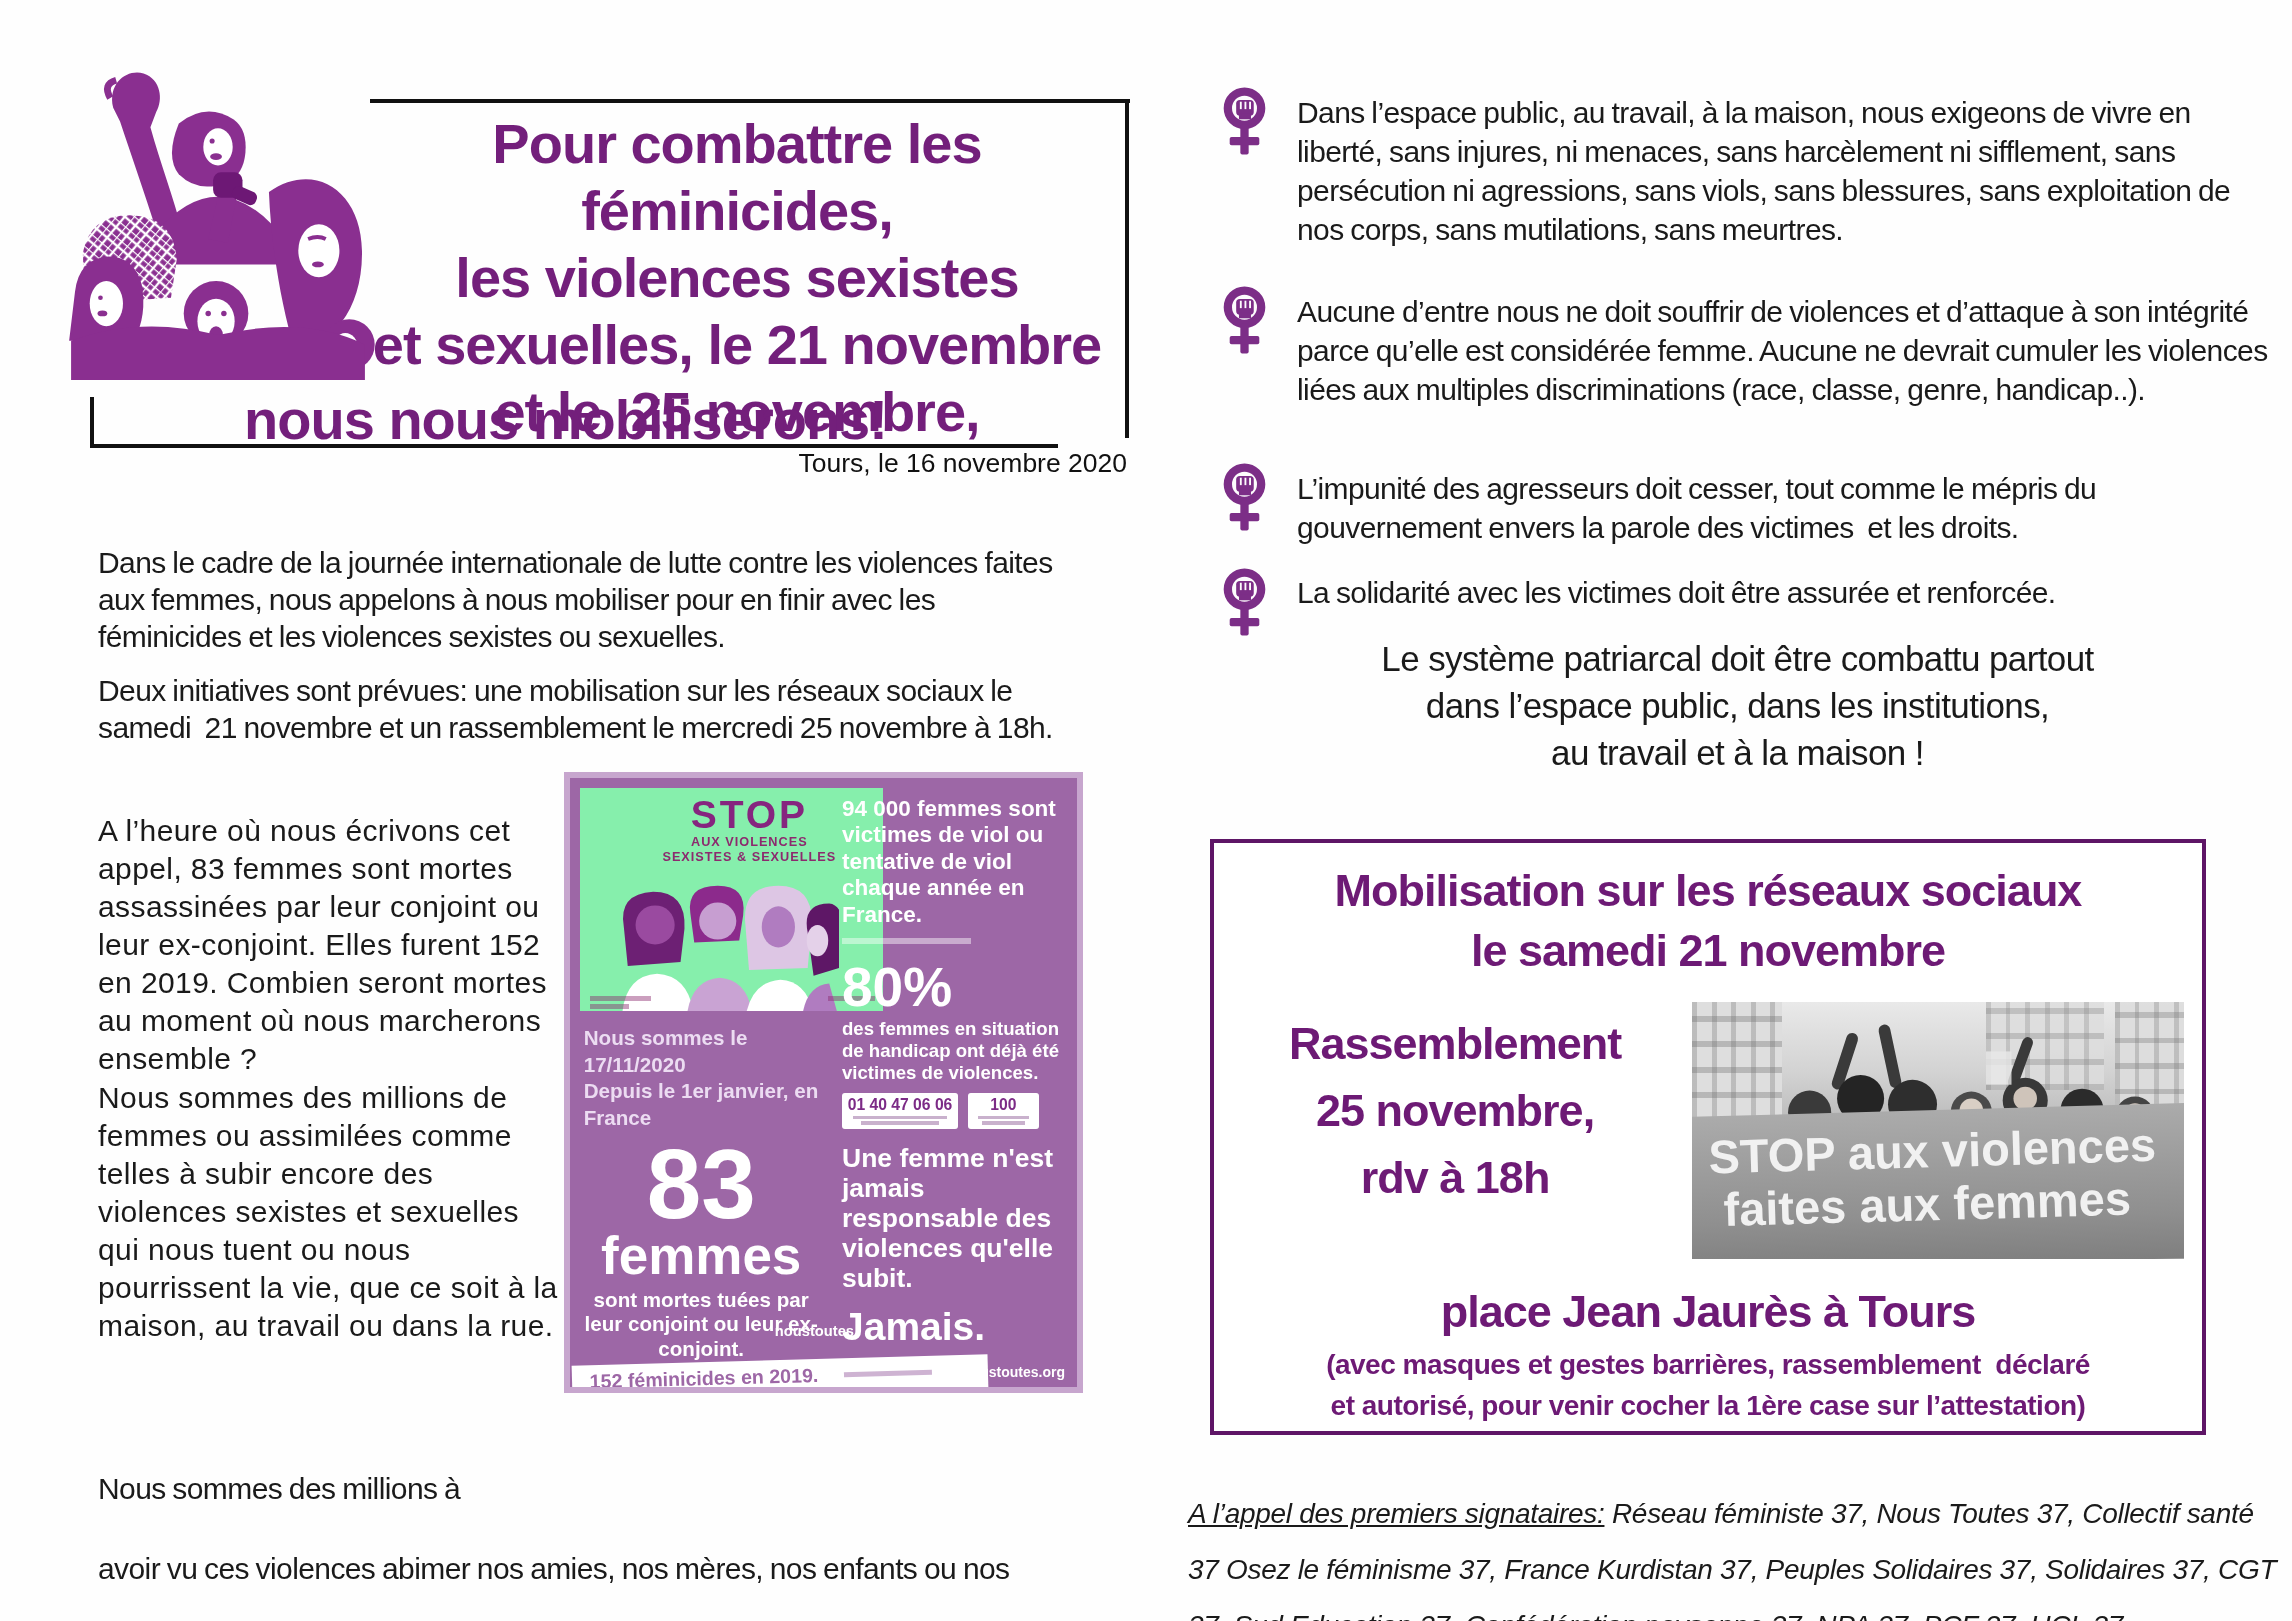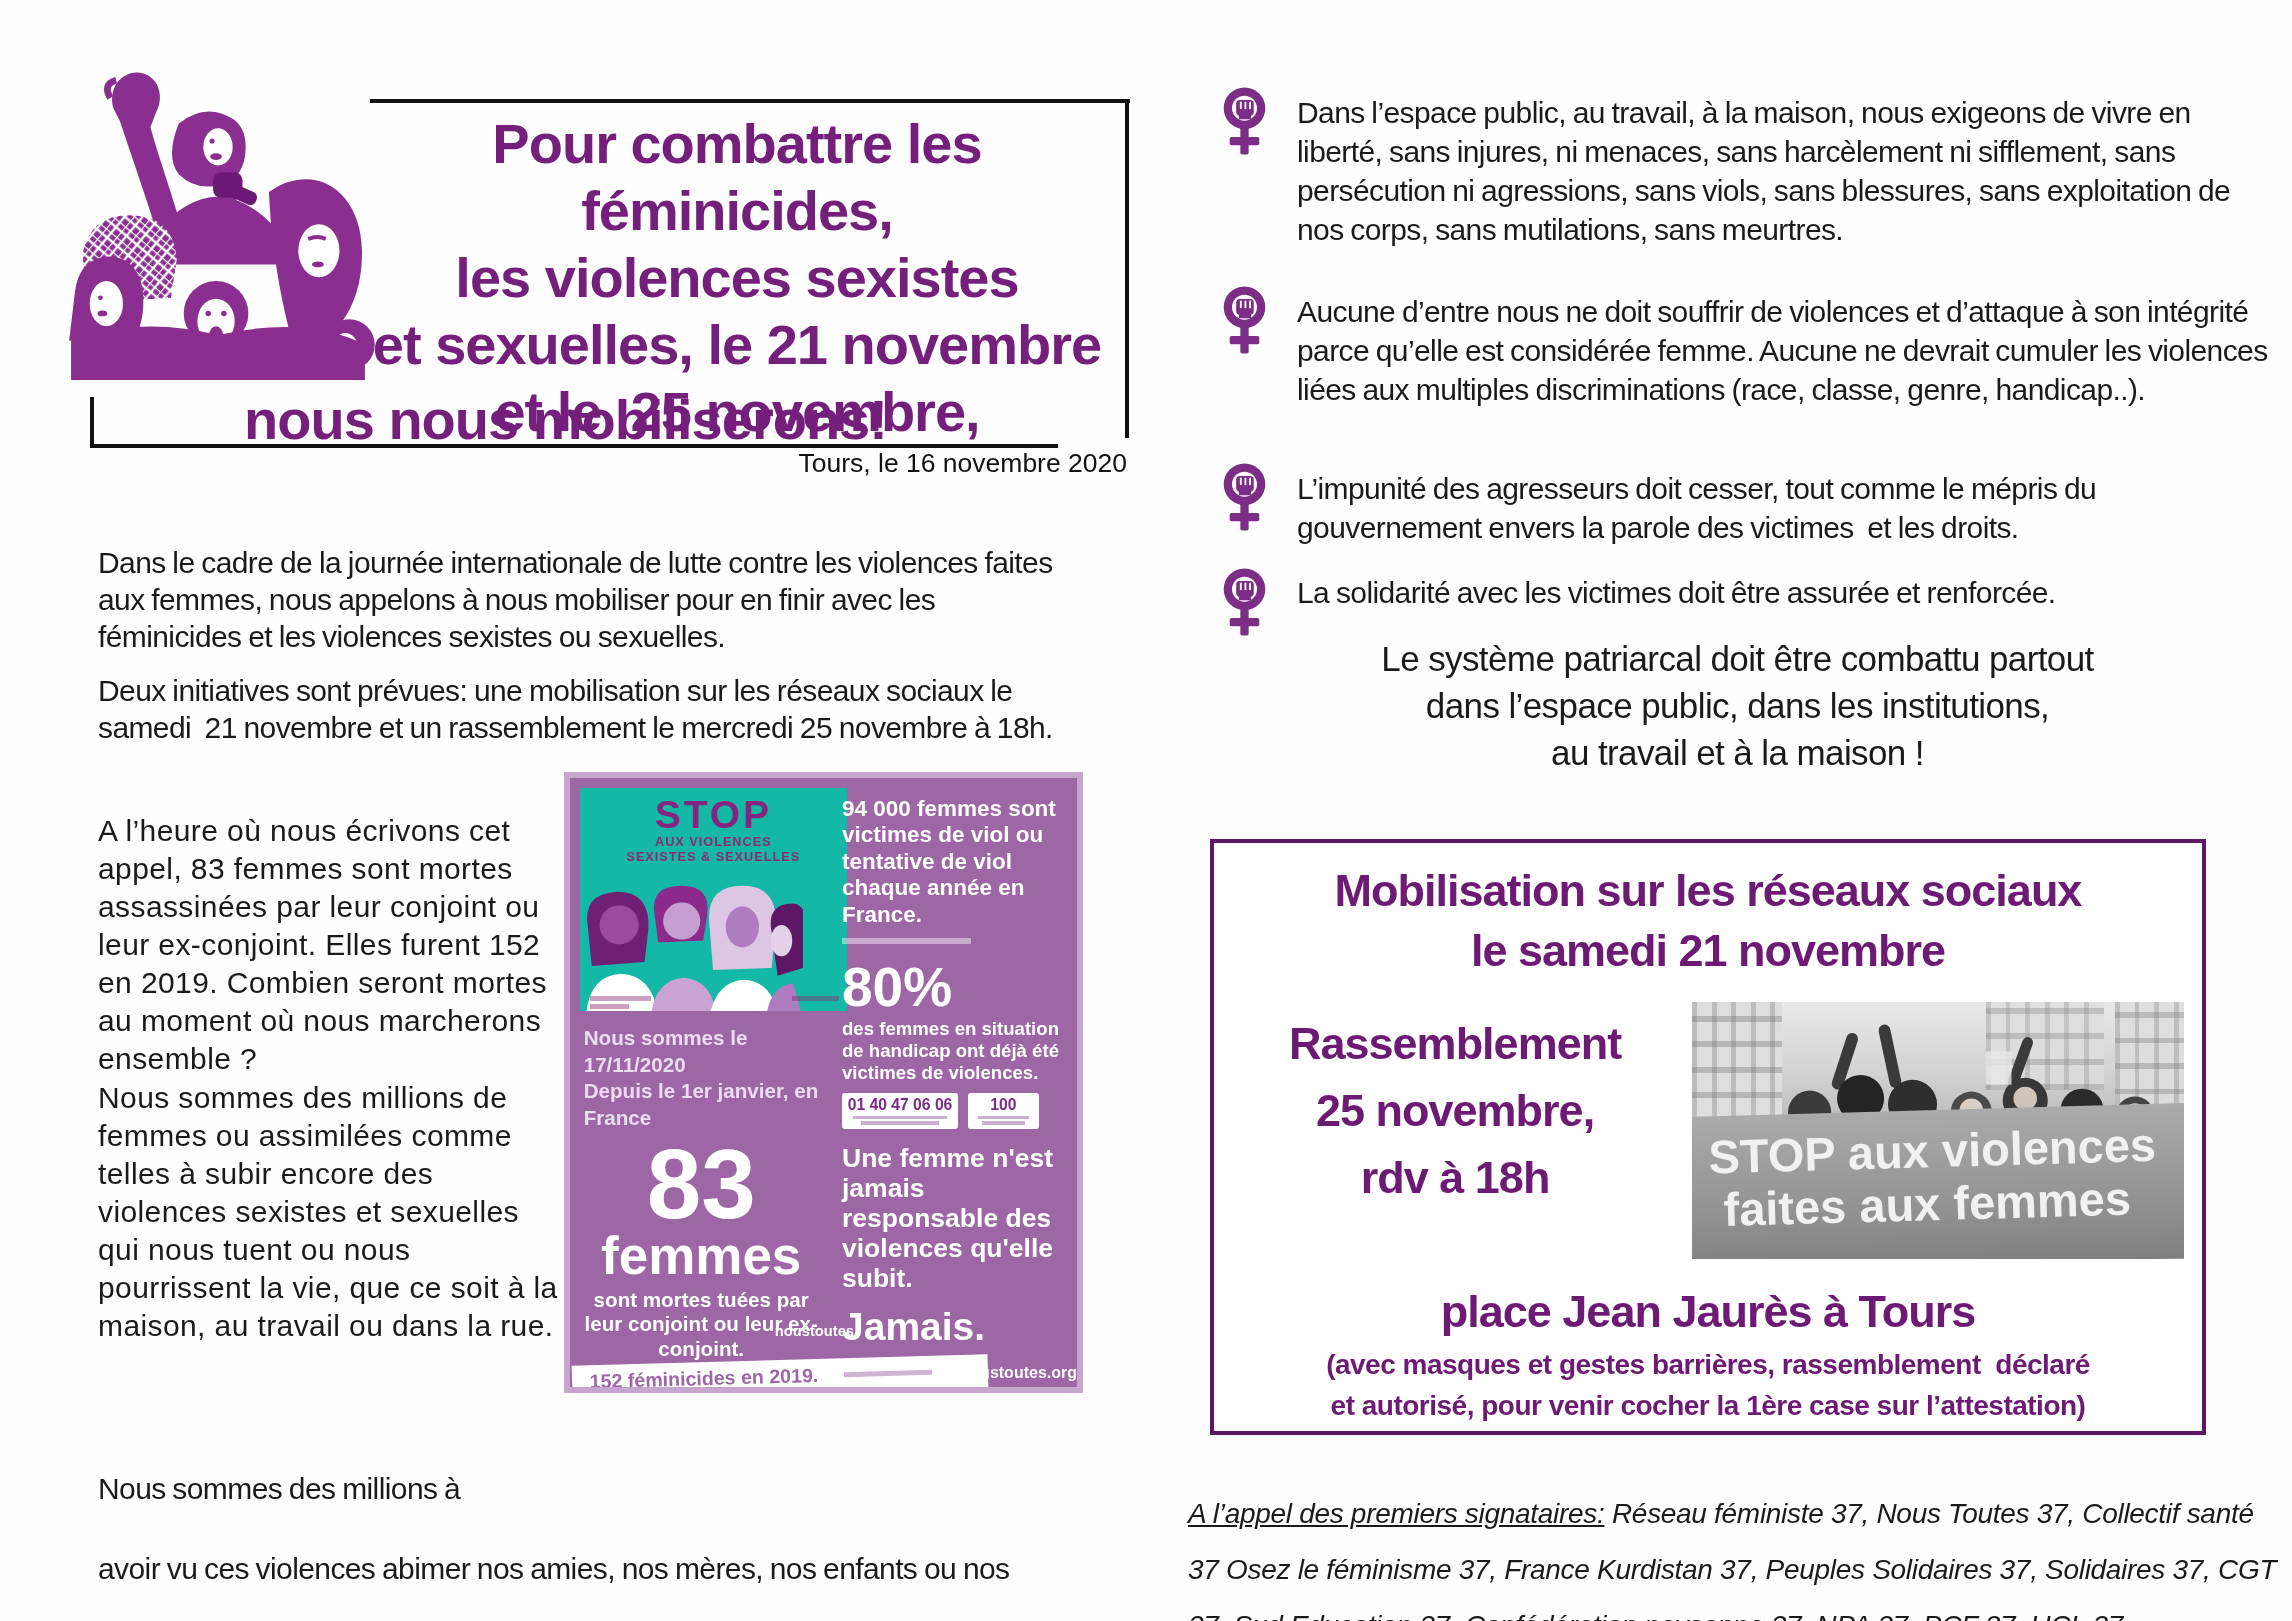--- a/index.html
+++ b/index.html
@@ -34,21 +34,21 @@
   .p5{left:98px;top:1419px;width:992px;line-height:80px;}
   .p5::before{content:"";float:right;width:588px;height:51px;}
 
   
   .hero{left:61px;top:47px;}
 
   
   .poster{left:564px;top:772px;width:519px;height:621px;background:#9d67a6;
     border:6.9px solid #c7a6ce;box-sizing:border-box;overflow:hidden;}
   .poster .panel{position:absolute;left:9.8px;top:9.8px;width:267px;height:223px;
-    background:#14b8a6;overflow:hidden;}
+    background:#86efac;overflow:hidden;padding-left:36px;}
   .panel .stop{font-size:39px;font-weight:bold;color:#86257f;text-align:center;
     margin-top:5.9px;letter-spacing:2.9px;line-height:41px;}
   .panel .sub{font-size:12.7px;font-weight:bold;color:#8c2a6e;text-align:center;
     letter-spacing:1px;line-height:15.7px;}
   .panel .credit{position:absolute;bottom:9.8px;height:4.9px;background:rgba(140,42,110,.45);}
   .pr-col{position:absolute;left:272px;top:17.6px;width:222px;color:#fff;}
   .stat1{font-size:22.5px;font-weight:bold;line-height:26.5px;}
   .src-bar{margin-top:9.8px;width:129px;height:5.9px;background:rgba(255,255,255,.45);}
   .pct{font-size:55px;font-weight:bold;line-height:57px;margin-top:15.7px;}
   .stat2{font-size:18.6px;font-weight:bold;line-height:21.6px;margin-top:2px;}
@@ -64,21 +64,21 @@
   .pdate{font-size:20.6px;font-weight:bold;line-height:26.5px;color:#ecdcf2;}
   .big83{font-size:98px;font-weight:bold;line-height:98px;text-align:center;margin-top:3.9px;}
   .bigfem{font-size:53px;font-weight:bold;line-height:53px;text-align:center;margin-top:-3.9px;}
   .pcap{font-size:20.6px;font-weight:bold;line-height:24.5px;text-align:center;margin-top:5.9px;}
   .hashtag{position:absolute;left:147px;top:545px;width:137px;text-align:right;
     color:#fff;font-size:14.7px;font-weight:bold;}
   .strip{position:absolute;left:2px;top:582px;width:416px;height:33px;background:#fff;
     transform:rotate(-1.6deg);display:flex;align-items:center;}
   .strip .s-txt{font-size:19.6px;font-weight:bold;color:#9d67a6;margin-left:17.6px;white-space:nowrap;}
   .strip .s-bar{margin-left:25.5px;width:88px;height:5.9px;background:rgba(157,103,166,.5);}
-  .site{position:absolute;right:0;top:586px;color:#fff;font-size:16px;font-weight:bold;}
+  .site{position:absolute;right:12px;top:586px;color:#fff;font-size:14px;font-weight:bold;}
 
   
   .bullet-icon{position:absolute;left:1218px;width:53px;height:74px;}
   .bullet-text{position:absolute;left:1297px;width:982px;font-size:30px;line-height:39px;}
 
   .patriarcal{left:1191px;top:635px;width:1093px;}
   .pat-line{font-size:35px;line-height:47px;text-align:center;letter-spacing:-0.6px;}
 
   
   .event-box{left:1210px;top:839px;width:996px;height:596px;border:4.9px solid #5e1566;

